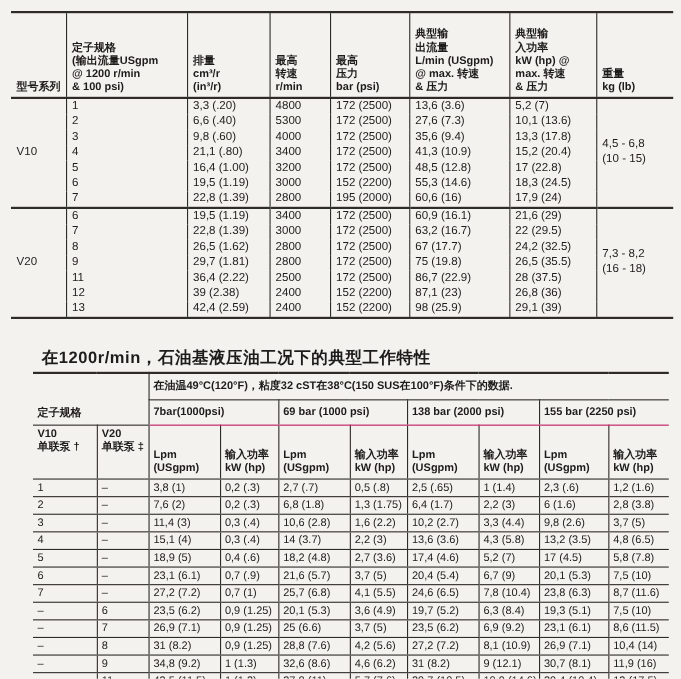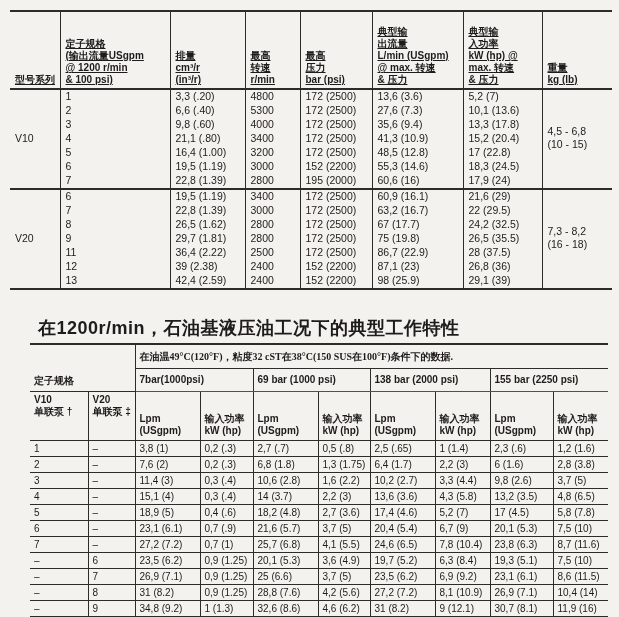--- a/index.html
+++ b/index.html
@@ -37,21 +37,20 @@
     overflow: hidden;
   }
   .spec-table th:first-child,
   .spec-table td.series { border-left: none; }
   .spec-table thead th {
     height: 74px;
     vertical-align: bottom;
     font-size: 10px;
     line-height: 1.2;
     font-weight: bold;
-    text-decoration: underline;
   }
   .spec-table thead { border-bottom: 2px solid #2e2c29; }
   .spec-table tbody td {
     font-size: 10.5px;
     line-height: 12px;
     height: 12px;
     vertical-align: top;
     white-space: nowrap;
   }
   .spec-table tbody td.series,
@@ -62,21 +61,21 @@
   }
   .spec-table tbody tr.group-start td { border-top: 2px solid #2e2c29; }
   .spec-table tbody tr:first-child td { border-top: none; }
 
   
   .perf-section {
     margin: 26px 0 0 30px;
     width: 578px;
   }
   .perf-title {
-    font-size: 18px;
+    font-size: 15px;
     font-weight: bold;
     margin: 0 0 3px 8px;
     letter-spacing: 0.5px;
   }
   .perf-table {
     table-layout: fixed;
     width: 578px;
     border-top: 2px solid #2e2c29;
     border-bottom: 1px solid #2e2c29;
   }
@@ -88,21 +87,20 @@
     white-space: pre-line;
     overflow: hidden;
   }
   .perf-table thead th { font-weight: bold; }
   .perf-table .subtitle-cell {
     border-left: 1px solid #2e2c29;
     border-bottom: 1px solid #2e2c29;
     height: 21px;
     vertical-align: middle;
     white-space: nowrap;
-    font-family: Liberation Serif, serif;
   }
   .perf-table .stator-cell {
     vertical-align: bottom;
     border-bottom: 1px solid #2e2c29;
     padding-bottom: 4px;
   }
   .perf-table .pressure-cell {
     border-left: 1px solid #2e2c29;
     border-bottom: 1px solid #be185d;
     height: 20px;

